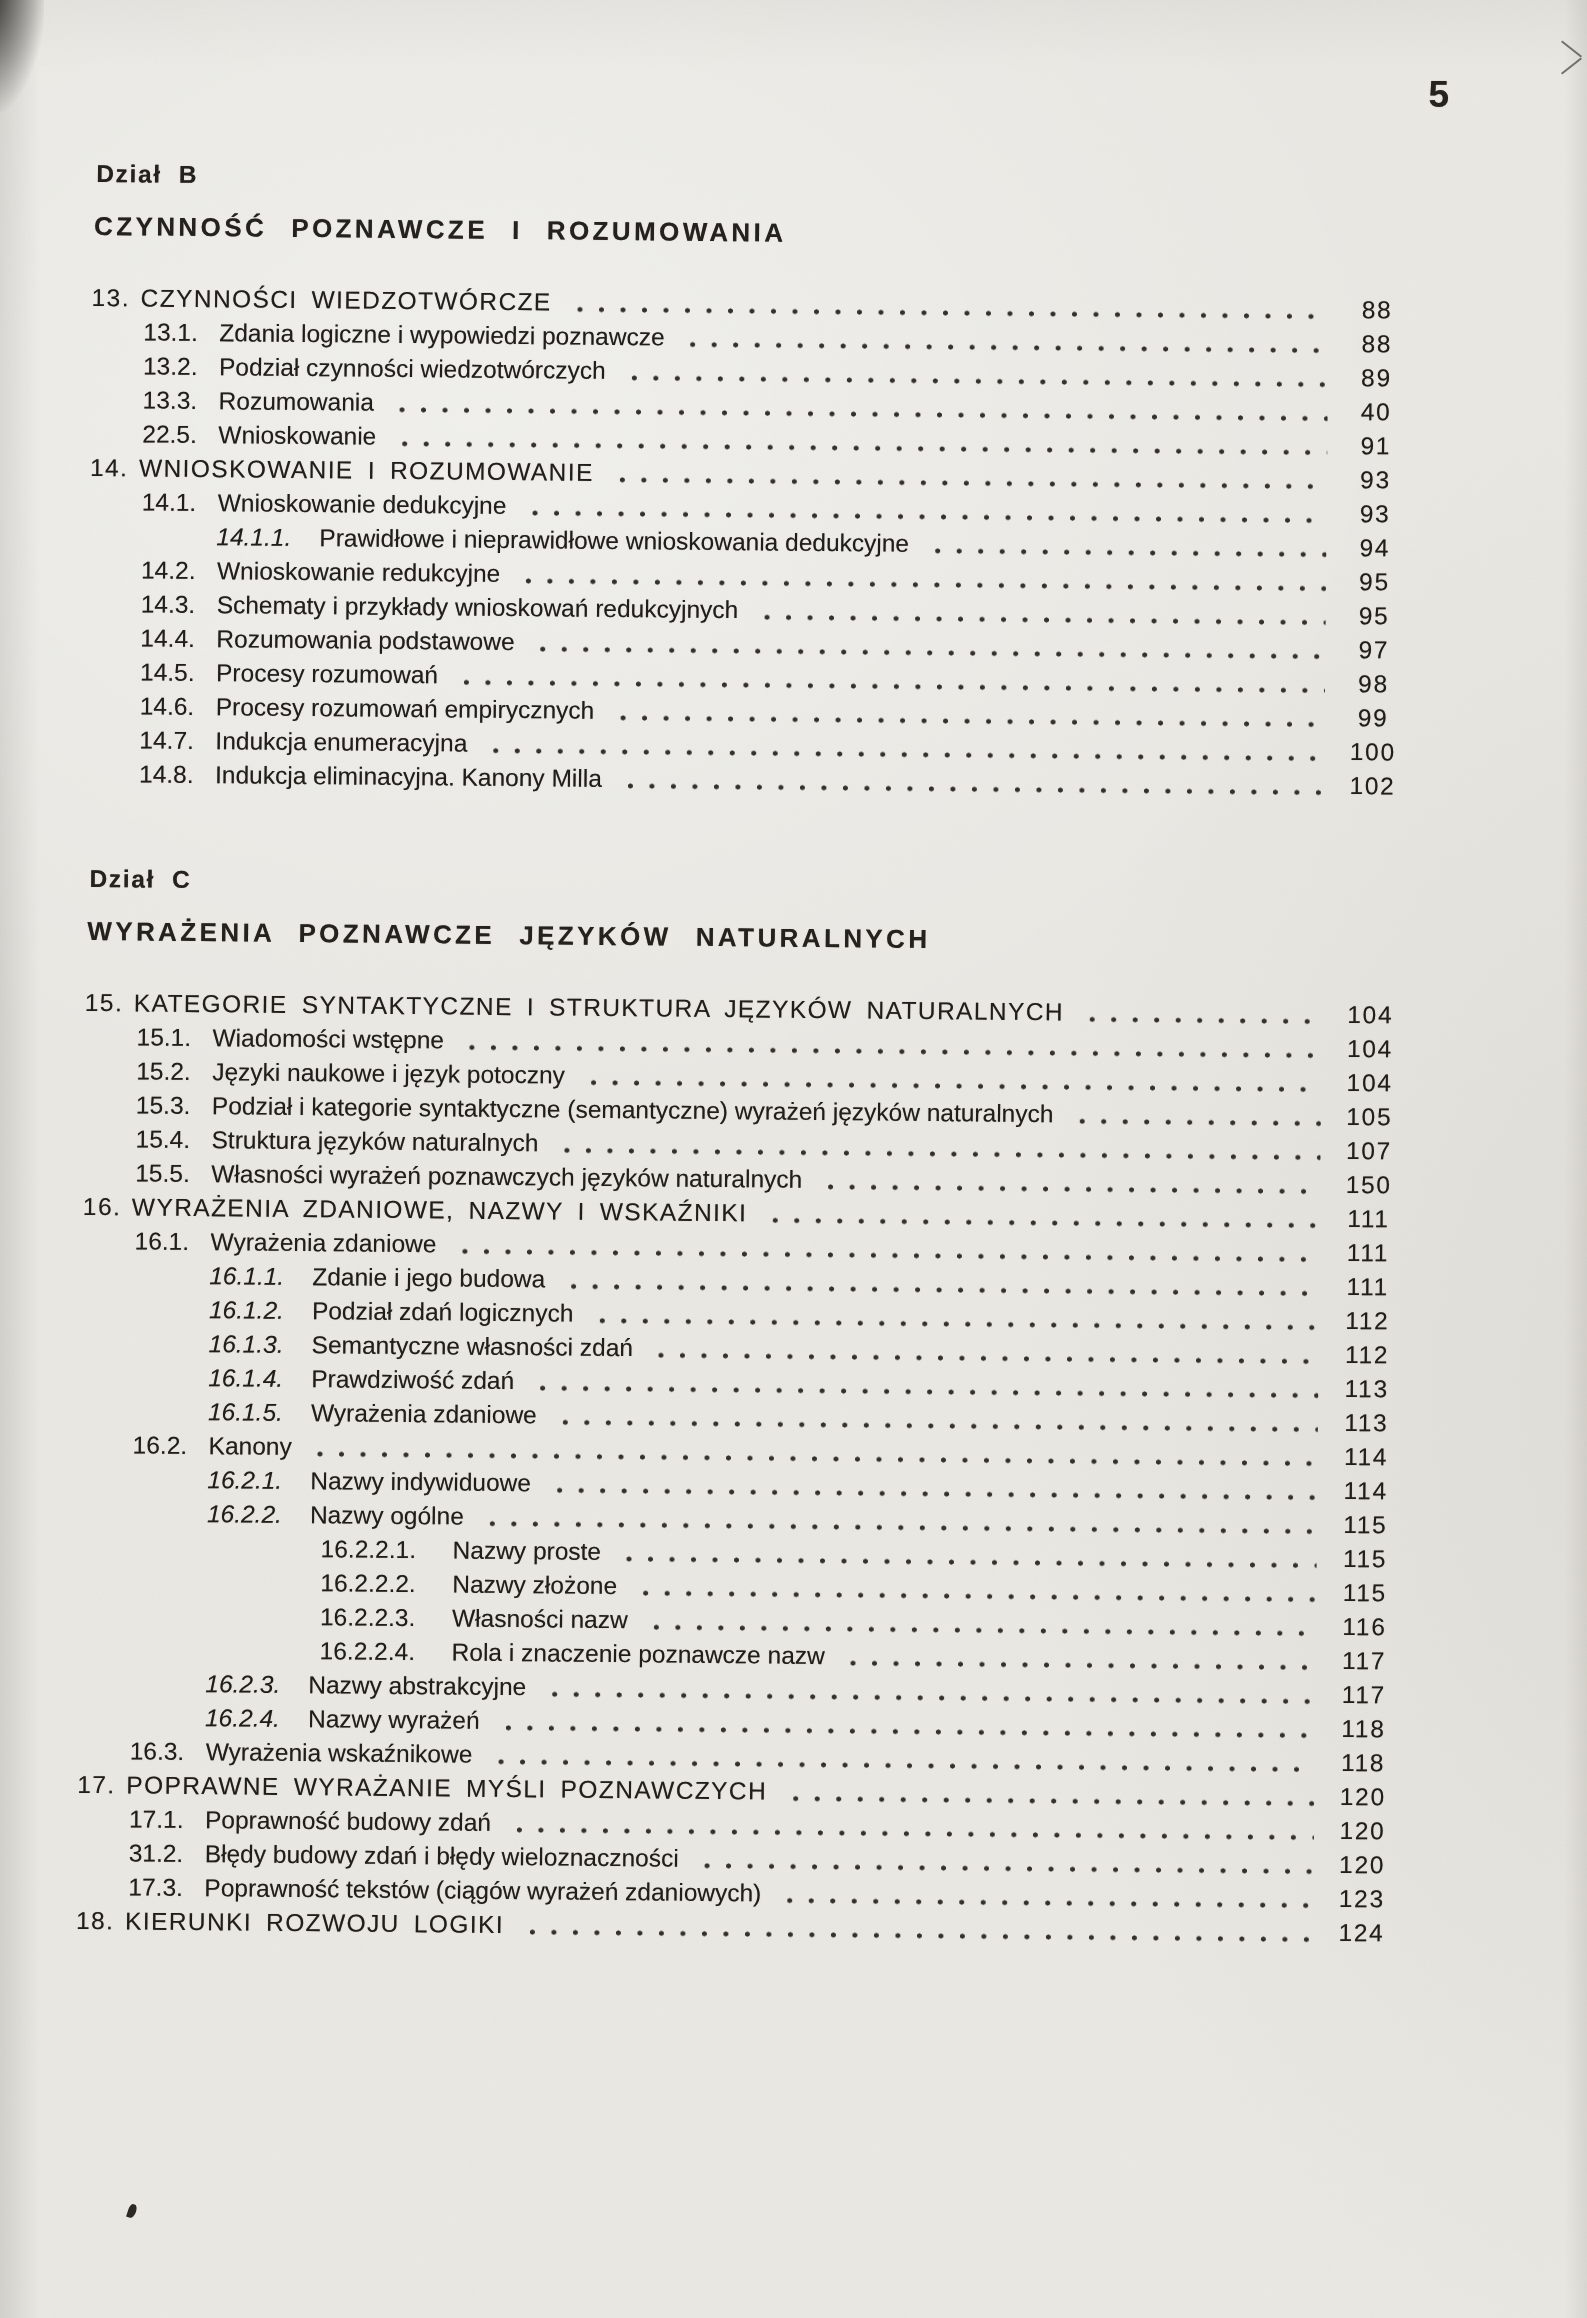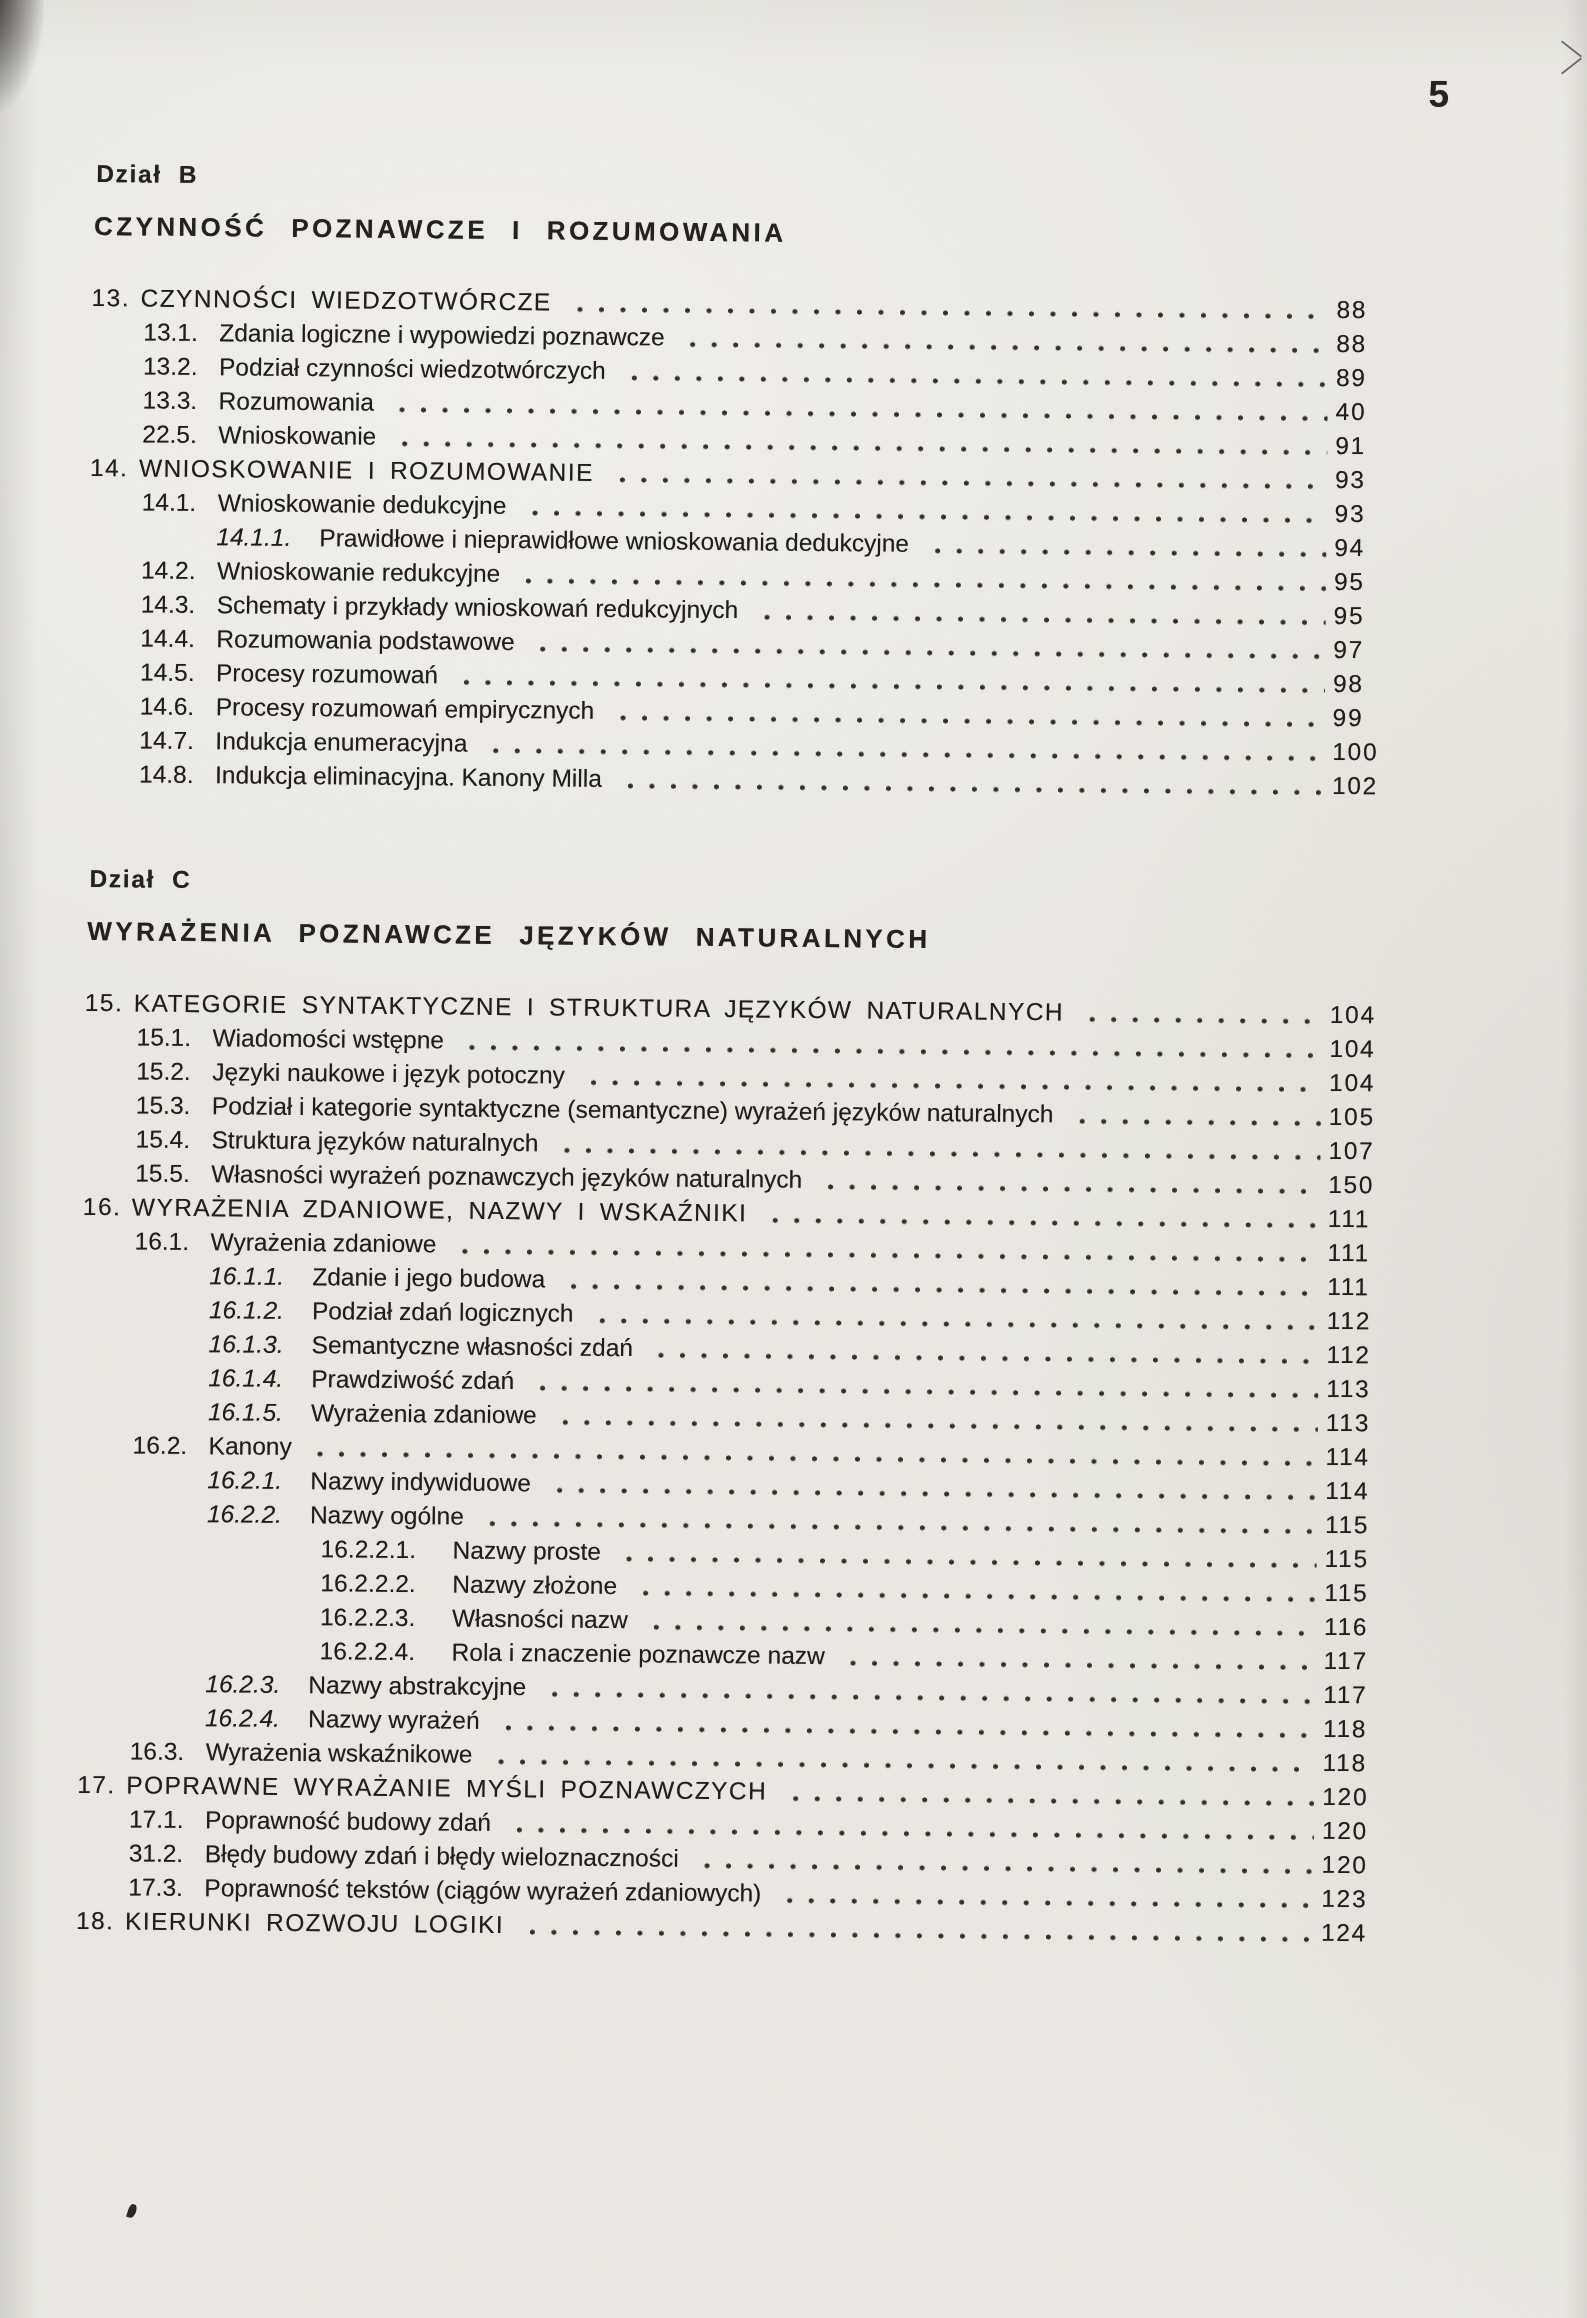--- a/index.html
+++ b/index.html
@@ -67,21 +67,21 @@
   .lv2{padding-left:127px;} .lv2 .num{width:103px;font-style:italic;}
   .lv3{padding-left:241px;} .lv3 .num{width:132px;}
   .caps .label,.caps .num{letter-spacing:1.4px;word-spacing:5.9px;}
   .label{flex:0 1 auto;white-space:nowrap;}
   .dots{
     flex:1 1 25px;align-self:flex-end;height:7.6px;
     margin:0 8.4px 6.8px 25px;min-width:15px;
     background-image:radial-gradient(circle at 3.4px 3.8px, #34302a 2.2px, rgba(52,48,42,0) 2.7px);
     background-size:21.5px 7.6px;background-repeat:repeat-x;background-position:left center;
   }
-  .pageno{flex:0 0 81px;text-align:left;letter-spacing:1.7px;}
+  .pageno{flex:0 0 81px;text-align:center;letter-spacing:1.7px;}
 </style>
 </head>
 <body>
 
 <div class="page">
   <svg class="grain" xmlns="http://www.w3.org/2000/svg" viewBox="0 0 1882 2748" width="1588" height="2319">
     <filter id="n">
       <feTurbulence type="fractalNoise" baseFrequency="0.82" numOctaves="2" seed="7"></feTurbulence>
       <feColorMatrix type="matrix" values="0 0 0 0 0.42  0 0 0 0 0.41  0 0 0 0 0.38  0 0 0 0.07 0"></feColorMatrix>
     </filter>

